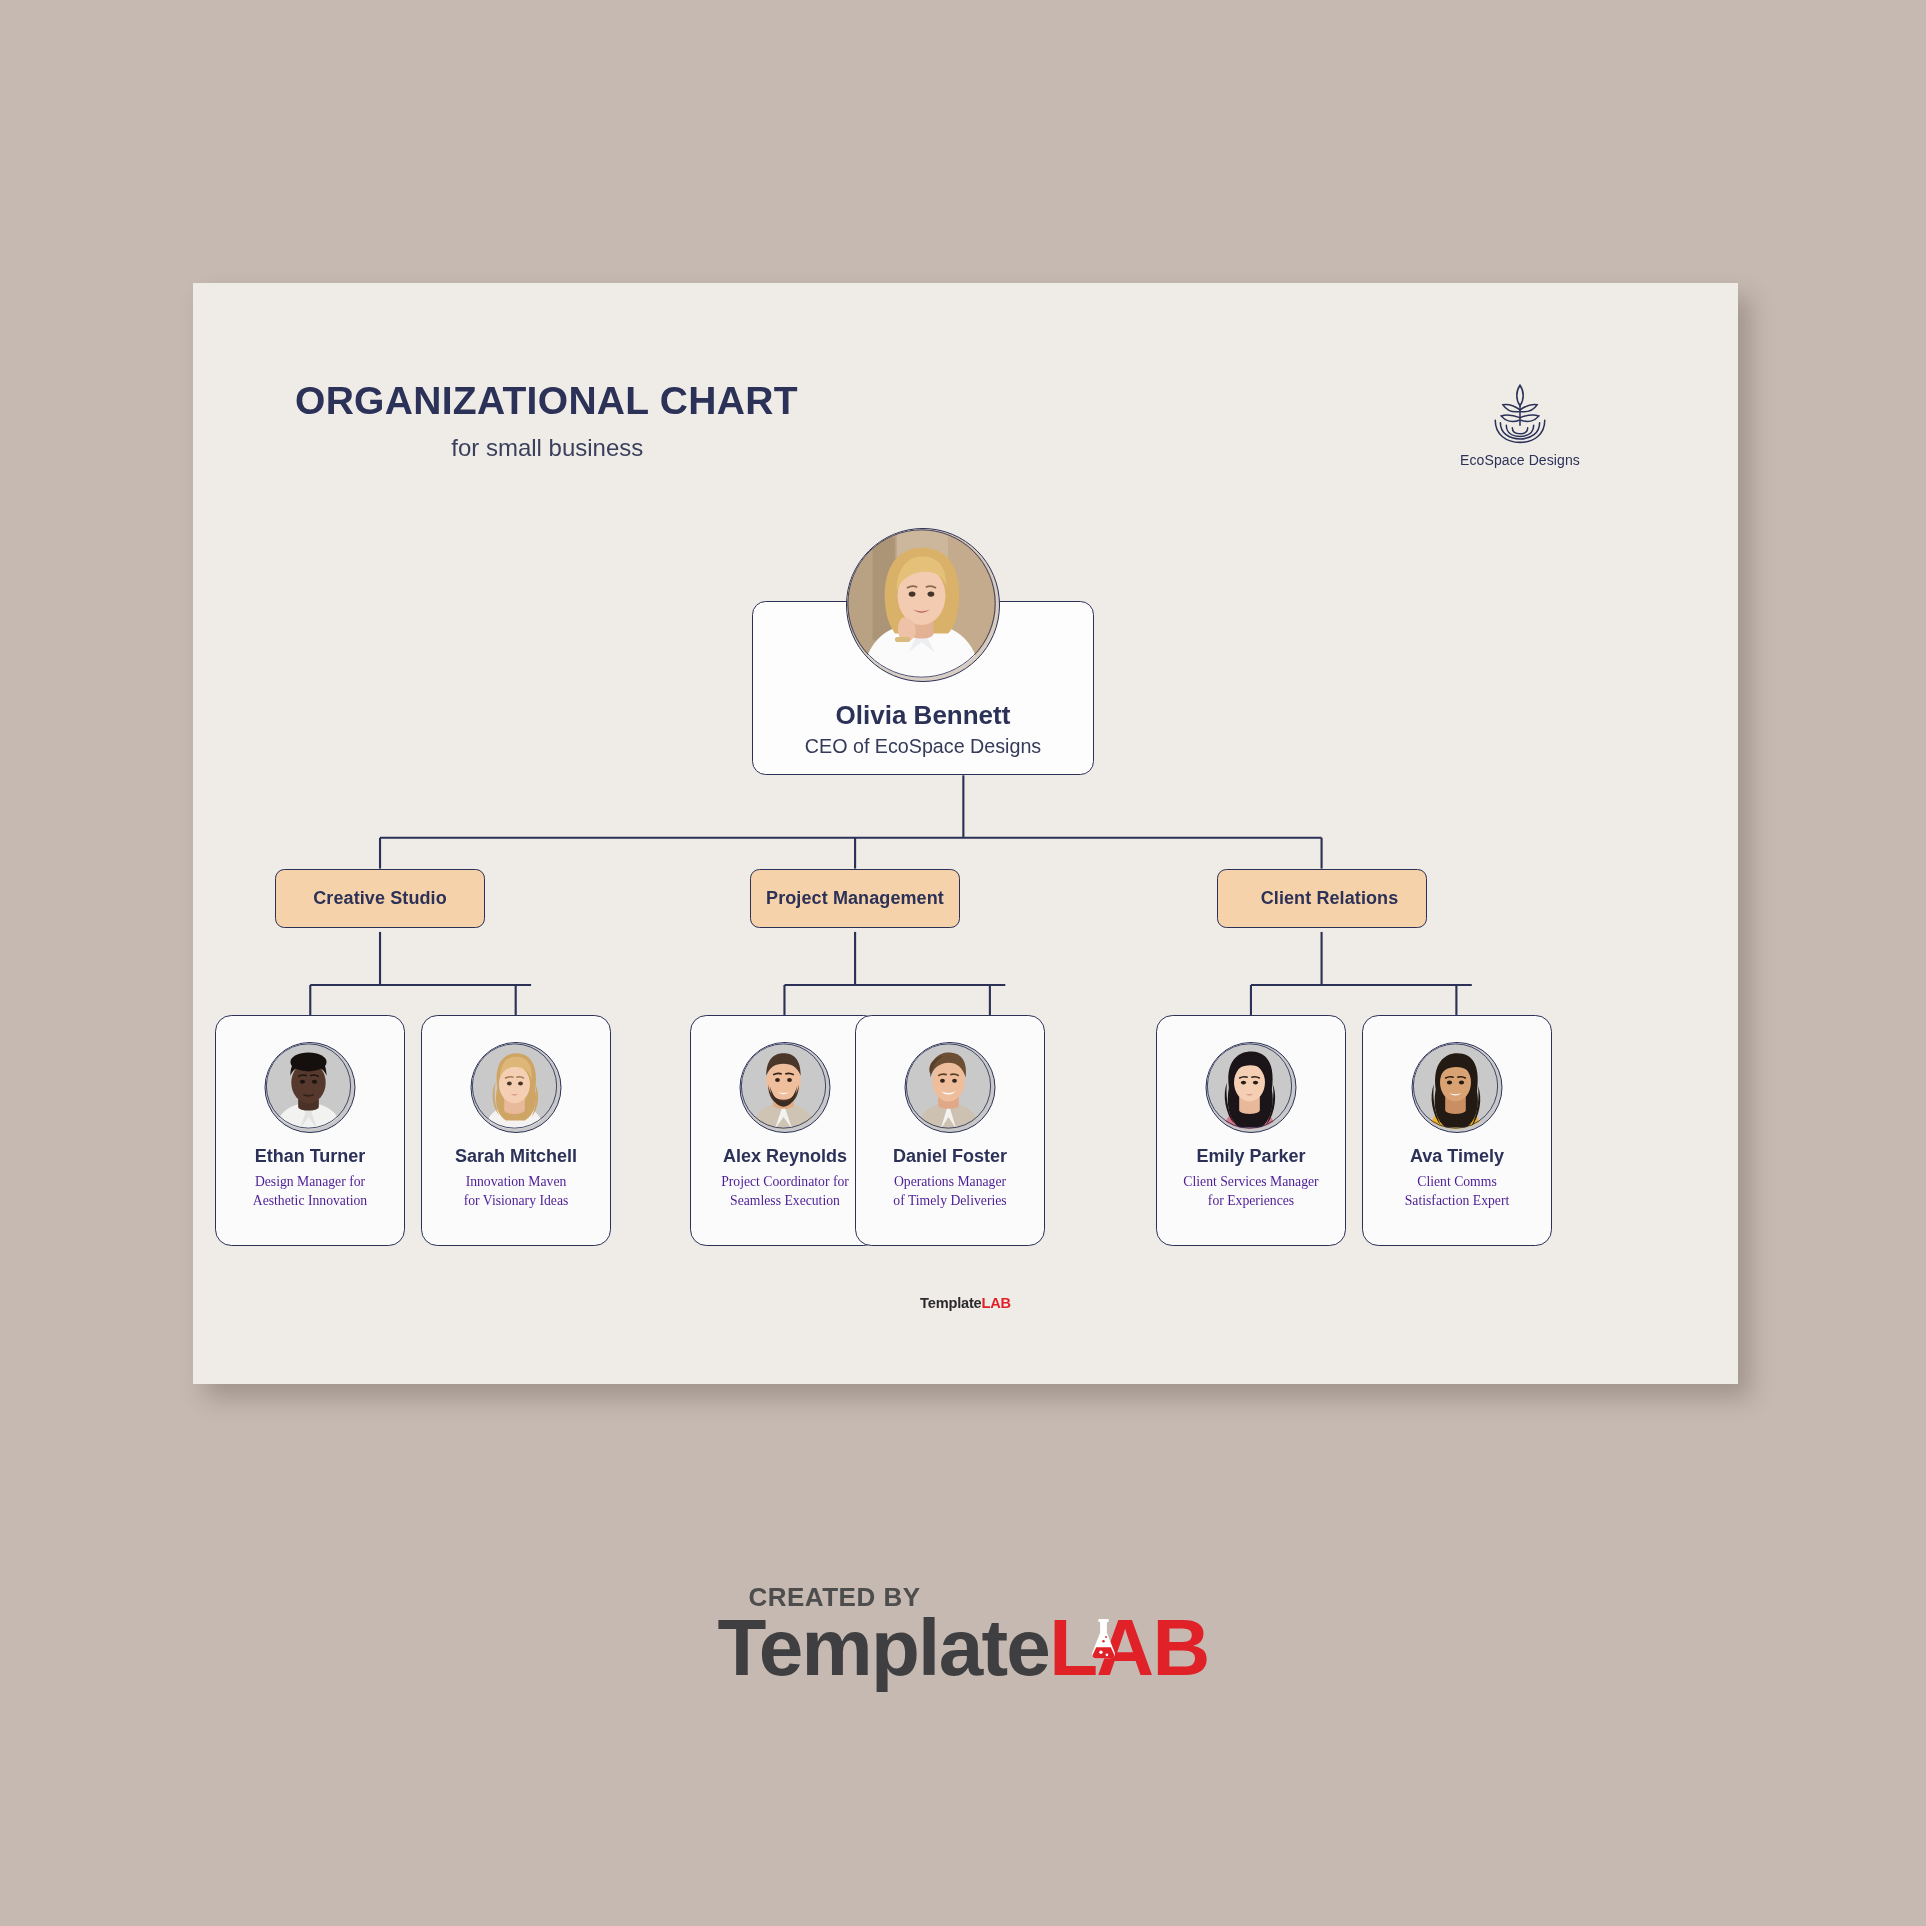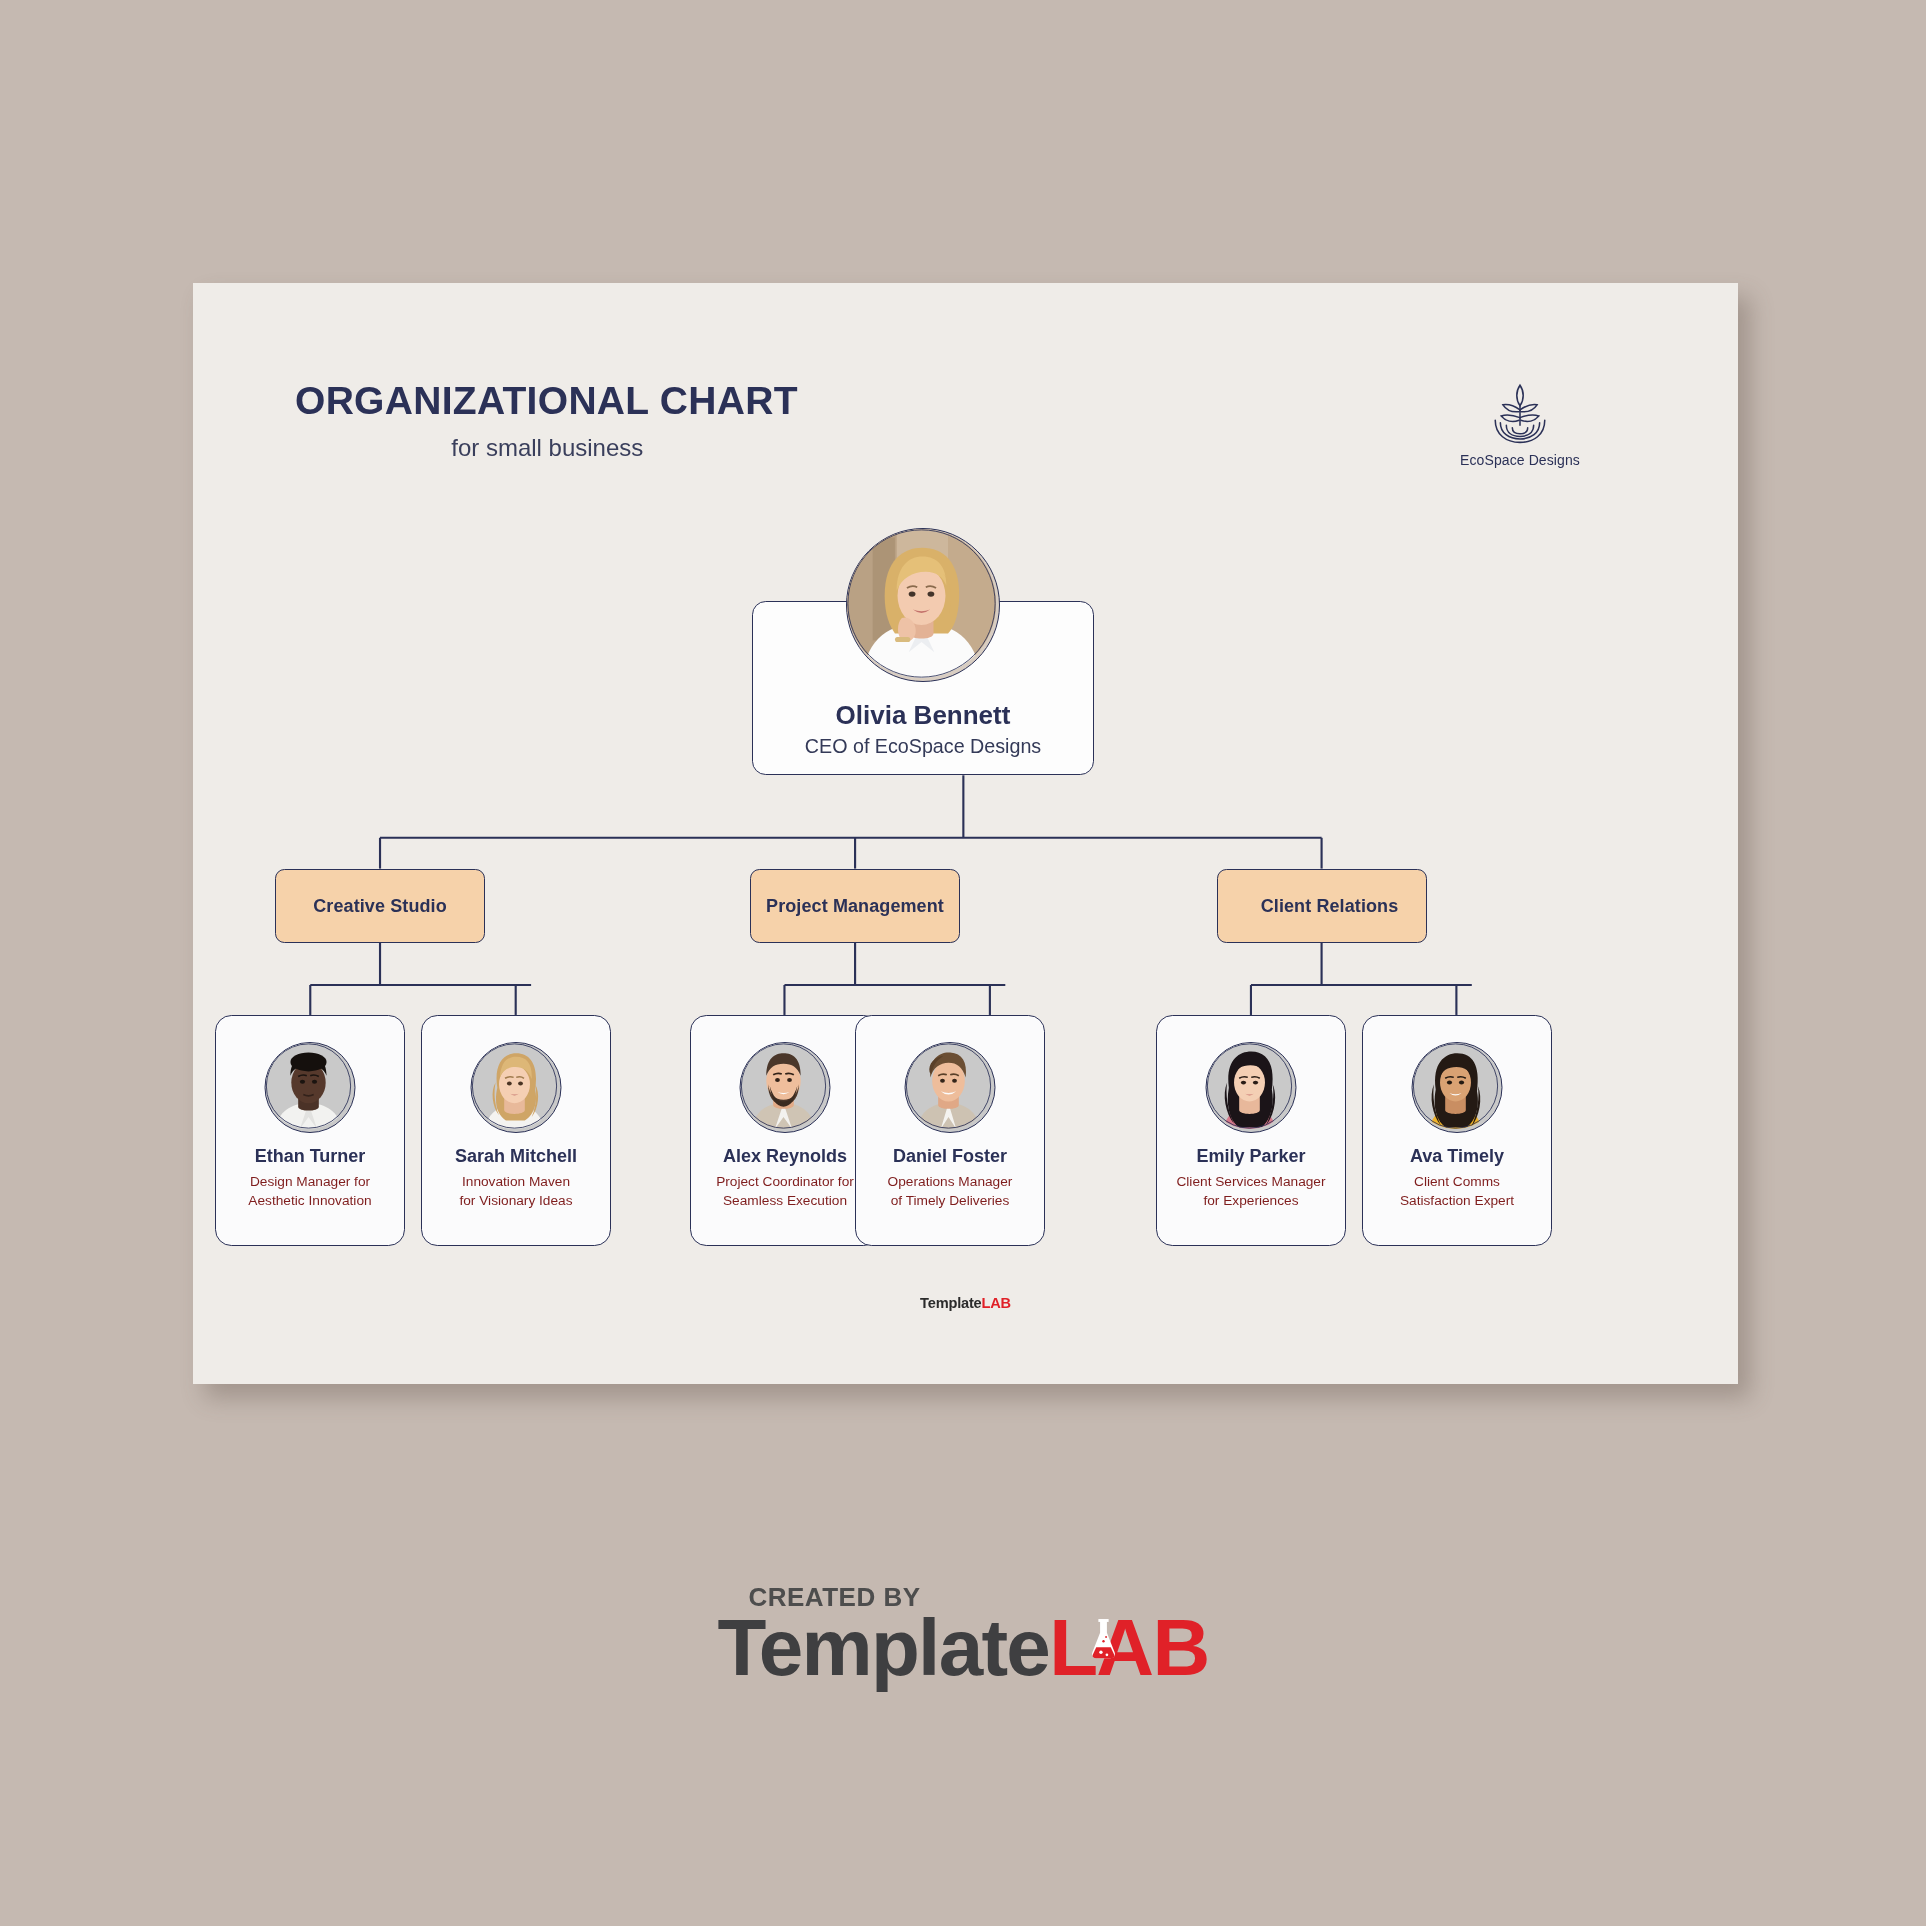--- a/index.html
+++ b/index.html
@@ -132,21 +132,21 @@
     color: #343a58;
     margin-top: 6px;
     line-height: 1.1;
   }
 
   
   .dept-box {
     position: absolute;
     top: 586px;
     width: 210px;
-    height: 74px;
+    height: 59px;
     box-sizing: border-box;
     background: #f6d2aa;
     border: 1.7px solid #2b3157;
     border-radius: 9.4px;
     display: flex;
     align-items: center;
     justify-content: center;
   }
   .dept-label {
     font-size: 18px;
@@ -199,23 +199,24 @@
   .emp-name {
     font-size: 18px;
     font-weight: 800;
     color: #2b3157;
     line-height: 1.15;
     white-space: nowrap;
   }
   .emp-role {
     font-size: 13.7px;
     font-weight: 400;
-    color: #7f1d1d;
+    color: #4c1d95;
     margin-top: 6.8px;
     line-height: 1.32;
+    font-family: Liberation Serif, serif;
   }
 
   
   #inline-mark {
     position: absolute;
     left: 0;
     right: 0;
     top: 1012px;
     text-align: center;
     font-size: 14.6px;

